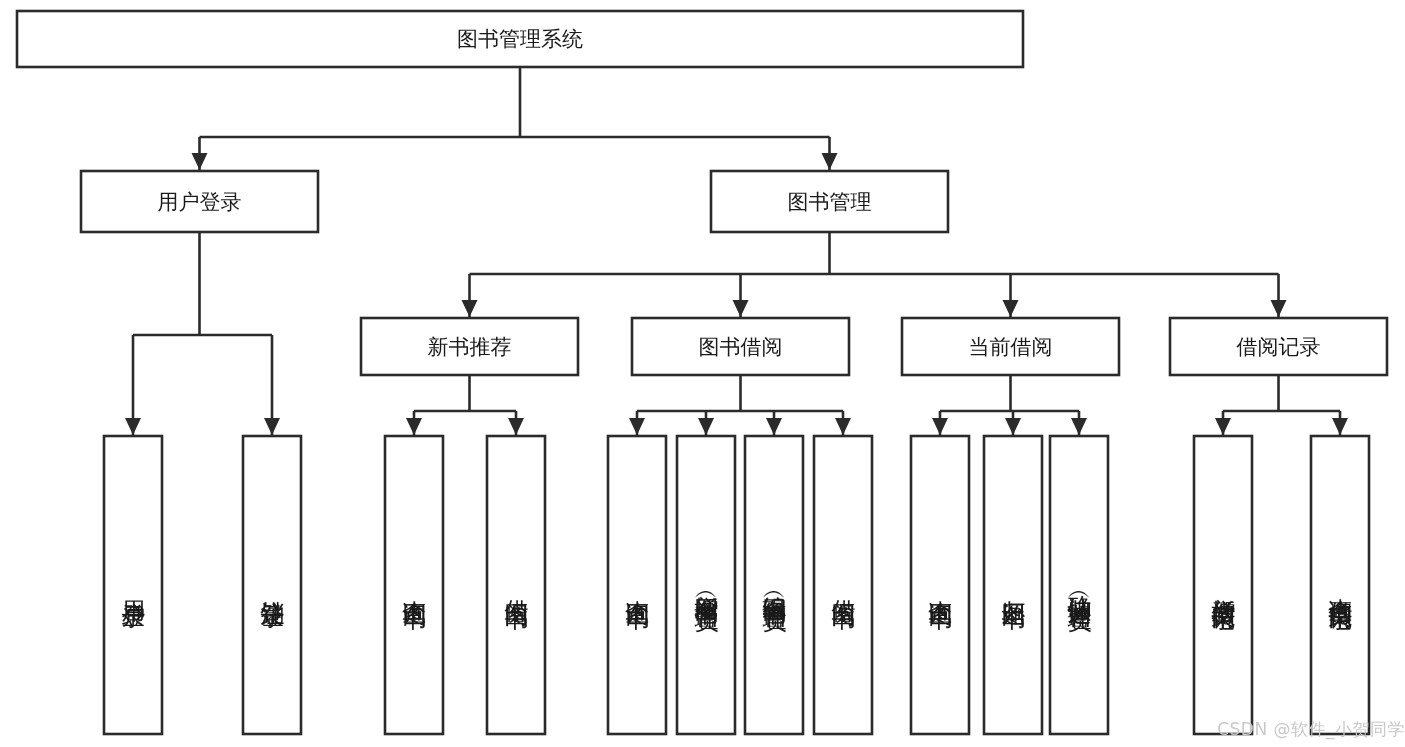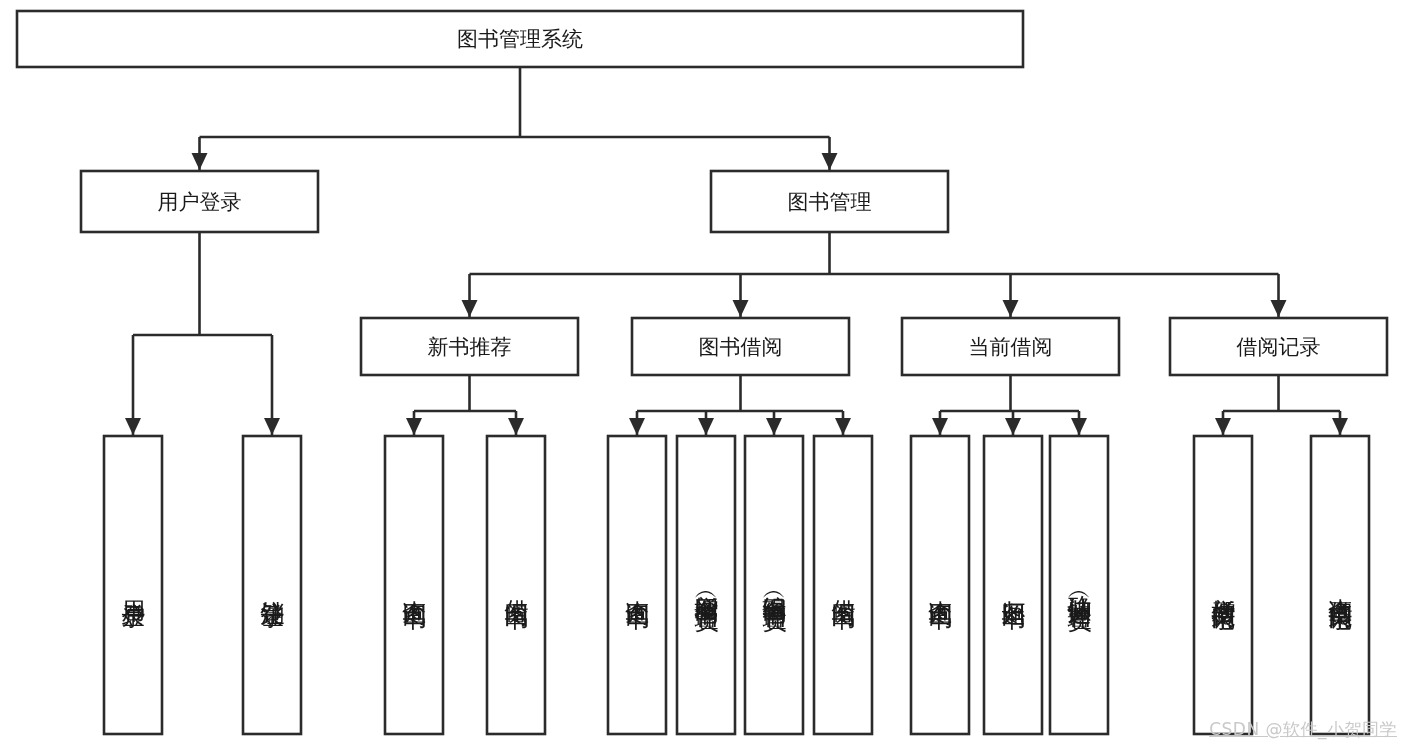--- a/index.html
+++ b/index.html
@@ -59,28 +59,27 @@
     letter-spacing: 2px;
     color: #1a1a1a;
     display: flex;
     align-items: center;
     justify-content: center;
     white-space: nowrap;
     pointer-events: none;
   }
   #watermark {
     position: absolute;
-    right: 8px;
+    right: 0;
     bottom: 6px;
     font-family: "DejaVu Sans", "Liberation Sans", sans-serif;
     font-size: 17px;
     color: #c9c9c9;
     white-space: nowrap;
     letter-spacing: 0.5px;
-    text-decoration: underline;
   }
 </style>
 </head>
 <body>
 
 <div id="diagram-root">
 
   <svg id="flow-svg" viewBox="0 0 1405 747">
     <g id="edges-group">
         <line x1="520" y1="67" x2="520" y2="137" class="edge-line"></line>

